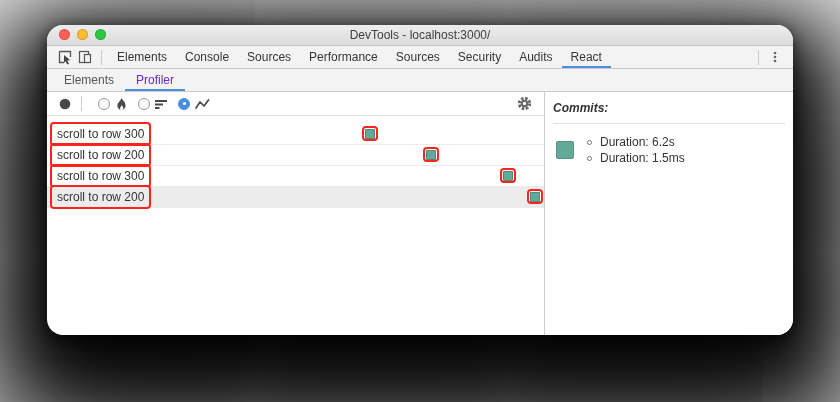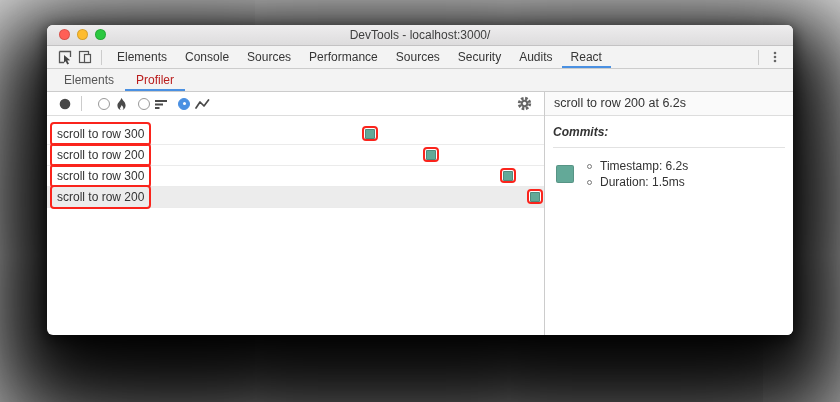--- a/index.html
+++ b/index.html
@@ -3,21 +3,21 @@
 <meta charset="utf-8">
 <style>
   html,body{margin:0;padding:0;}
   body{
     width:840px;height:402px;background:#ffffff;overflow:hidden;
     font-family:"Liberation Sans",sans-serif;color:#333;
     -webkit-font-smoothing:antialiased;position:relative;
   }
   .window{
     position:absolute;left:47px;top:25px;width:746px;height:310px;
-    background:#fff;border-radius:6px;overflow:hidden;
+    background:#fff;border-radius:16px;overflow:hidden;
     box-shadow:0 30px 70px 25px rgba(0,0,0,.95),0 70px 160px 80px rgba(0,0,0,.78),0 4px 14px 2px rgba(0,0,0,.5);
   }
   
   .titlebar{height:20px;background:linear-gradient(#eeedee,#dddcdd);border-bottom:1px solid #c3c2c3;position:relative;}
   .lights{position:absolute;left:12px;top:4px;display:flex;gap:7px;}
   .light{width:11px;height:11px;border-radius:50%;display:inline-block;box-sizing:border-box;border:0.5px solid rgba(0,0,0,.15);}
   .light.red{background:var(--traffic-red);}
   .light.yellow{background:var(--traffic-yellow);}
   .light.green{background:var(--traffic-green);}
   .title{text-align:center;font-size:12px;line-height:20px;color:#3e3e3e;}
@@ -25,21 +25,21 @@
   .tabbar{height:22px;background:#f3f3f3;border-bottom:1px solid #ccc;display:flex;align-items:center;padding:0 8px 0 8px;}
   .toolbtn{display:inline-flex;align-items:center;justify-content:center;width:20px;height:20px;cursor:pointer;}
   .vdiv{width:1px;height:15px;background:#ccc;margin:0 6px;}
   .tabs{display:flex;height:100%;}
   .tab{font-size:12px;color:#363636;padding:0 9px;display:flex;align-items:center;height:100%;box-sizing:border-box;border-bottom:2px solid transparent;padding-top:2px;cursor:pointer;white-space:nowrap;}
   .tab.selected{border-bottom-color:var(--accent-blue);}
   .right-tools{margin-left:auto;display:flex;align-items:center;}
   
   .subtabbar{height:22px;background:#f3f3f3;border-bottom:1px solid #ccc;display:flex;align-items:stretch;padding-left:6px;}
   .subtab{font-size:12px;color:#555;padding:0 11px;display:flex;align-items:center;border-bottom:2px solid transparent;box-sizing:border-box;padding-top:2px;cursor:pointer;}
-  .subtab.selected{color:#b91c1c;border-bottom-color:var(--accent-blue);}
+  .subtab.selected{color:#6d28d9;border-bottom-color:var(--accent-blue);}
   
   .content{display:flex;height:246px;}
   .left-pane{width:497px;display:flex;flex-direction:column;}
   .profiler-toolbar{height:23px;border-bottom:1px solid #ddd;display:flex;align-items:center;padding:0 10px 0 8px;background:#fff;}
   .radio-group{display:flex;align-items:center;margin-left:10px;cursor:pointer;}
   .radio{width:12px;height:12px;border-radius:50%;border:1px solid #999;background:#fff;box-sizing:border-box;}
   .radio.selected{background:var(--accent-blue);border-color:var(--accent-blue);position:relative;}
   .radio.selected::after{content:"";position:absolute;left:3.5px;top:3.5px;width:3px;height:3px;border-radius:50%;background:#fff;}
   .radio-group svg{margin-left:5px;}
   .spacer{flex:1;}
@@ -187,31 +187,30 @@
           <div class="irow selected">
             <span class="ilabel">scroll to row 200</span>
             <span class="marker" style="left: 480px;">
               <i class="sq"></i>
             </span>
           </div>
         </div>
     </div>
 
     <div class="right-pane">
-      <div class="rp-header">scroll to row 200 at 6.2s</div>
       <div class="rp-body">
         <div class="commits-label">Commits:</div>
         <div class="hr"></div>
         <div class="commit-entry">
           <i class="commit-sq"></i>
           <div class="commit-stats">
 
               <div class="stat">
                 <i class="bullet"></i>
-                <span>Timestamp: 6.2s</span>
+                <span>Duration: 6.2s</span>
               </div>
 
               <div class="stat">
                 <i class="bullet"></i>
                 <span>Duration: 1.5ms</span>
               </div>
             </div>
         </div>
       </div>
     </div>

